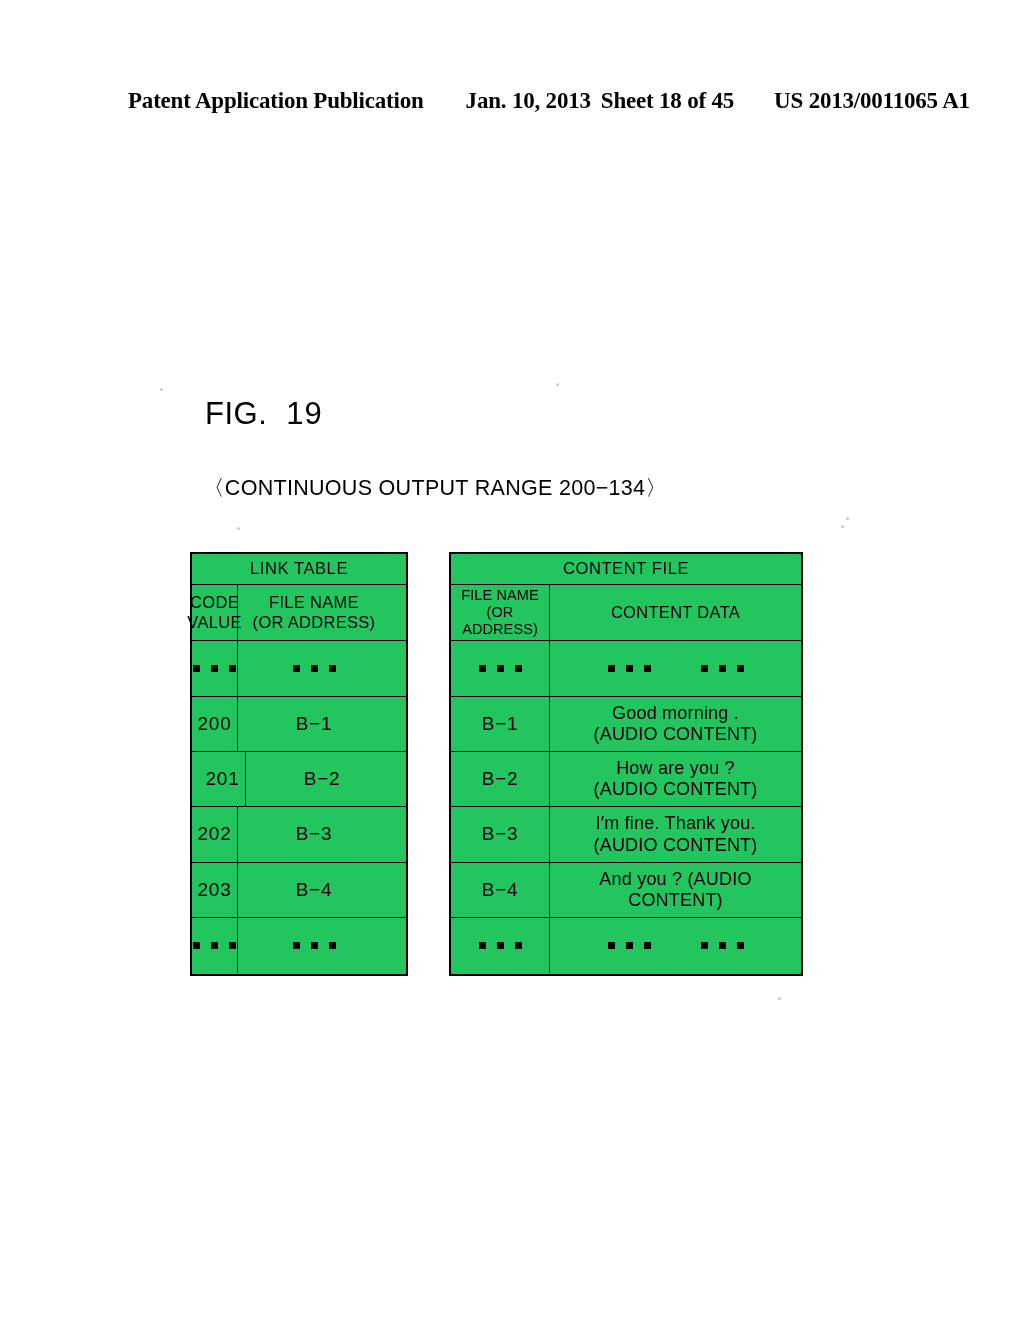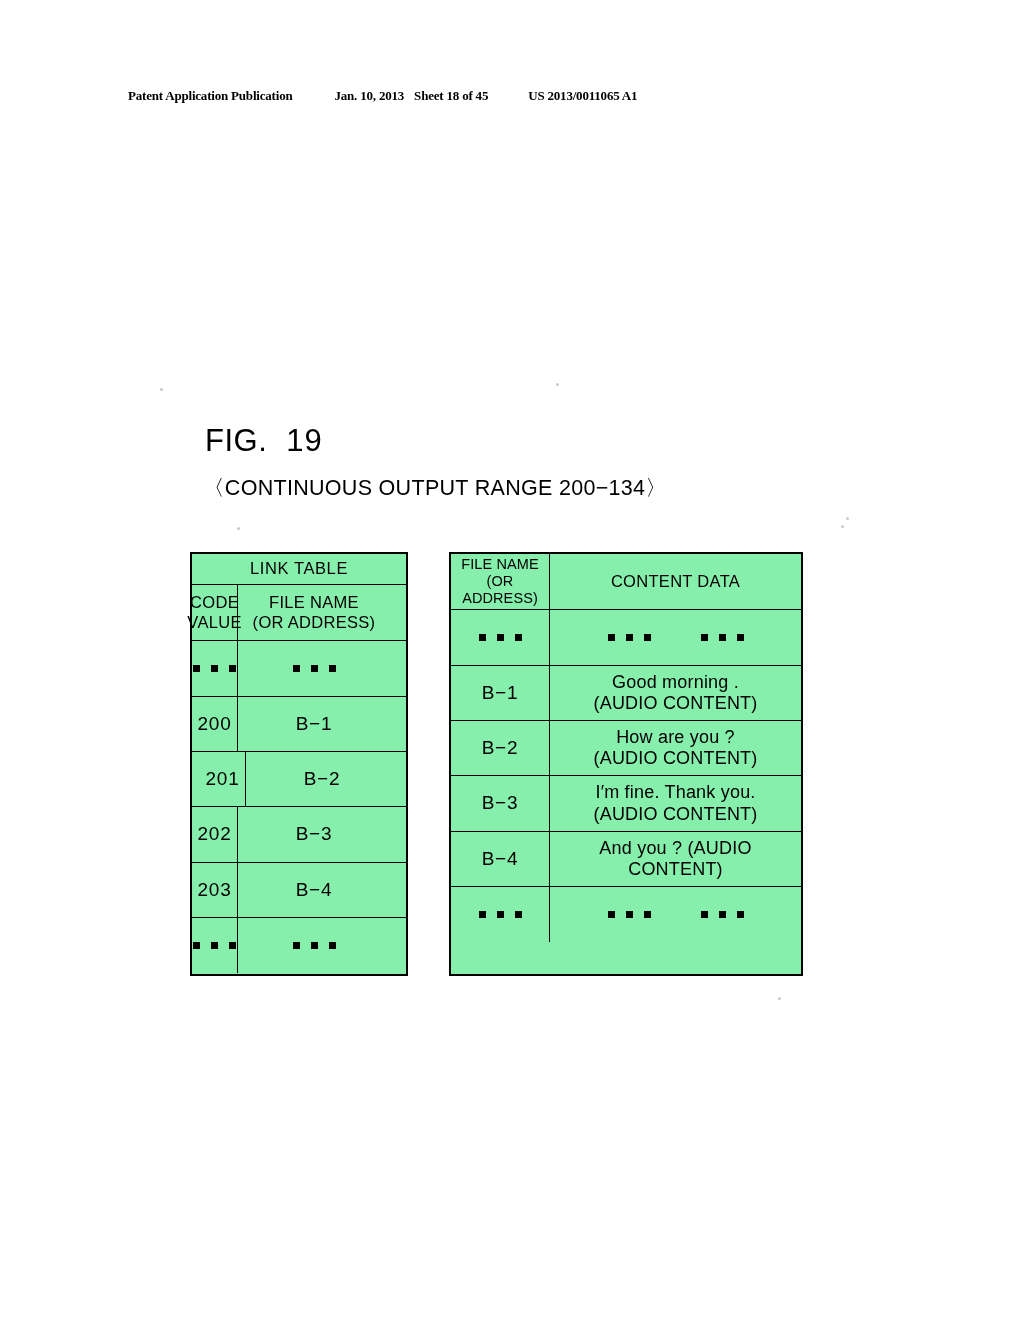--- a/index.html
+++ b/index.html
@@ -19,34 +19,34 @@
   
   .page-header {
     position: absolute;
     top: 88px;
     left: 128px;
     width: 768px;
     display: flex;
     align-items: flex-end;
     font-family: "Liberation Serif", serif;
     font-weight: bold;
-    font-size: 13px;
+    font-size: 23px;
     letter-spacing: -0.2px;
     white-space: nowrap;
   }
   .hdr-pub   { flex: 0 0 auto; }
   .hdr-date  { flex: 0 0 auto; margin-left: 42px; }
   .hdr-sheet { flex: 0 0 auto; margin-left: 10px; }
   .hdr-num   { flex: 0 0 auto; margin-left: 40px; }
 
   
   .fig-label {
     position: absolute;
     left: 205px;
-    top: 423px;
+    top: 396px;
     font-size: 31px;
     letter-spacing: 1px;
     white-space: nowrap;
   }
   .fig-label .fig-word { letter-spacing: 0.5px; }
   .fig-label .fig-num { margin-left: 19px; }
 
   .fig-caption {
     position: absolute;
     left: 203px;
@@ -54,21 +54,21 @@
     font-size: 21.5px;
     letter-spacing: 0.3px;
     white-space: nowrap;
   }
 
   
   .ptable {
     position: absolute;
     box-sizing: border-box;
     border: 2.2px solid #000;
-    background: #86efac;
+    background: #22c55e;
   }
   .ptable .trow {
     display: flex;
     box-sizing: border-box;
     border-bottom: 1.6px solid #000;
   }
   .ptable .trow:last-child { border-bottom: none; }
 
   .ptable .tcell {
     box-sizing: border-box;
@@ -253,20 +253,23 @@
           <i></i>
           <i></i>
         </span>
     </div>
   </div>
 
 </div>
 
 <div class="ptable" id="content-file-table">
 
+  <div class="trow title-row">
+    <div class="tcell">CONTENT FILE</div>
+  </div>
 
   <div class="trow head-row">
     <div class="tcell col-fname divider small">
       <span class="twoline">
         <span>FILE NAME</span>
         <span>(OR ADDRESS)</span>
       </span>
     </div>
     <div class="tcell col-cdata">CONTENT DATA</div>
   </div>

